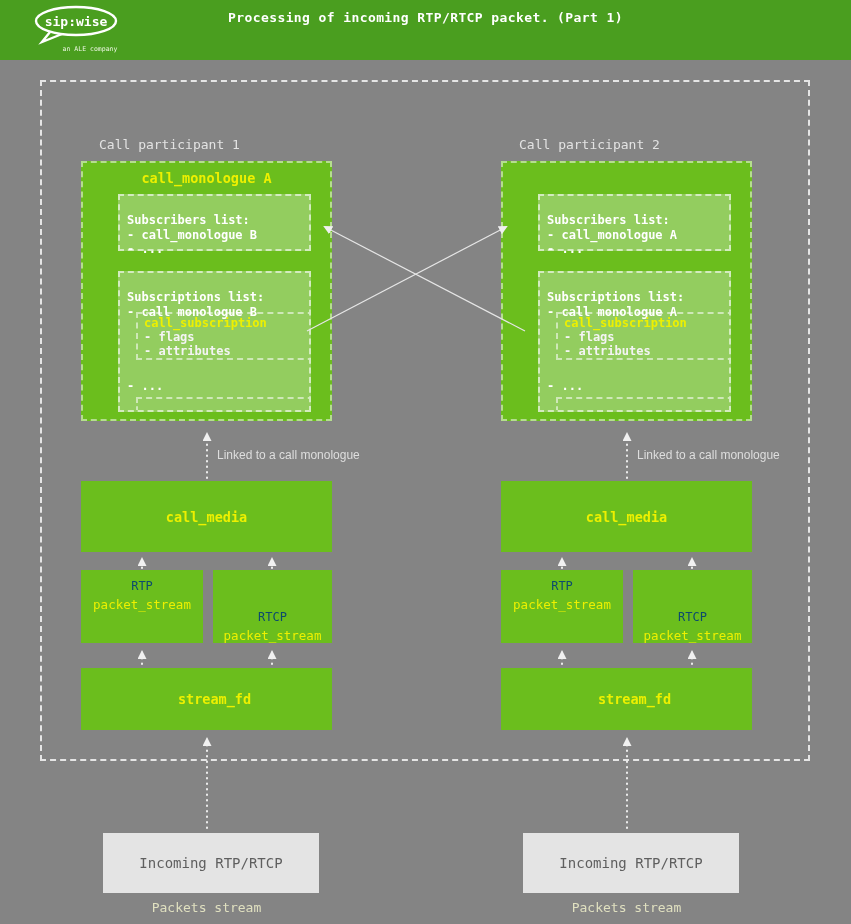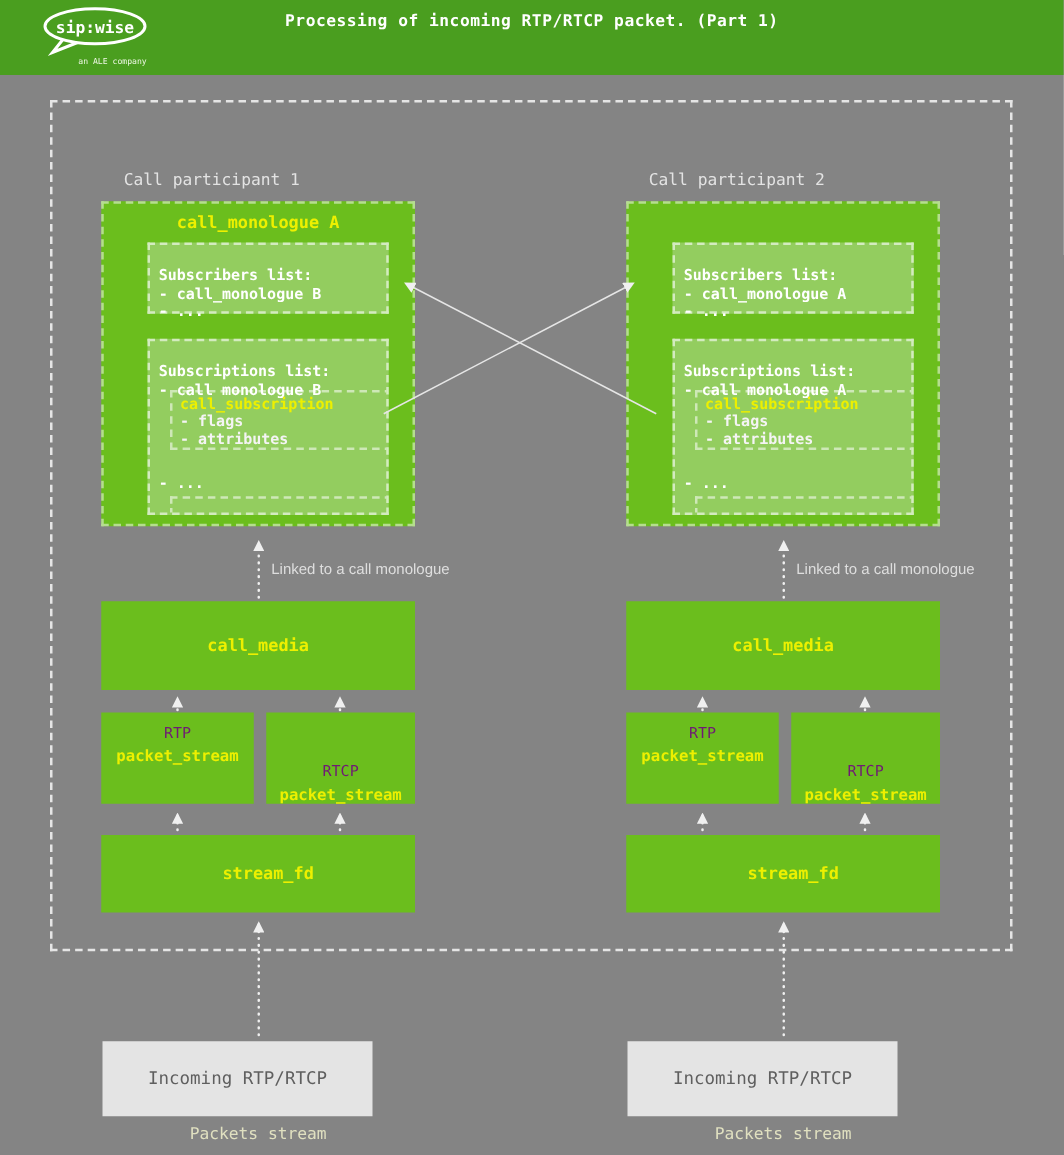--- a/index.html
+++ b/index.html
@@ -46,28 +46,28 @@
             font-size:12px; color:#dedede; white-space:nowrap; }
 
   .media { position:absolute; left:0; top:481px; width:251px; height:71px; background:var(--box-green,#6bbe1d);
            display:flex; align-items:center; justify-content:center;
            color:var(--accent-yellow,#edf000); font-weight:bold; font-size:13.5px; }
 
   .ps { position:absolute; top:570px; height:73px; background:var(--box-green,#6bbe1d);
         display:flex; flex-direction:column; align-items:center; padding-top:9px; gap:4px; }
   .ps.rtp  { left:0;    width:122px; }
   .ps.rtcp { left:132px; width:119px;justify-content:flex-end; }
-  .ps .proto   { color:#701a75; font-size:12px; }
-  .ps .pslabel { color:var(--accent-yellow,#edf000); font-weight:bold; font-size:12.5px; }
+  .ps .proto   { color:#0c4a6e; font-size:12px; }
+  .ps .pslabel { color:var(--accent-yellow,#edf000); font-weight:normal; font-size:12.5px; }
 
   .sfd { position:absolute; left:0; top:668px; width:251px; height:62px; background:var(--box-green,#6bbe1d);
          display:flex; align-items:center; justify-content:center;
          color:var(--accent-yellow,#edf000); font-weight:bold; font-size:13.5px;padding-left:16px; }
 
-  .incoming { position:absolute; left:1px; top:833px; width:216px; height:60px;
+  .incoming { position:absolute; left:22px; top:833px; width:216px; height:60px;
               background:var(--incoming-bg,#e4e4e4); display:flex; align-items:center; justify-content:center;
               color:#5f5f5f; font-size:14px; }
 
   .pstream { position:absolute; left:0; top:900px; width:251px; text-align:center;
              color:#e0e0c0; font-size:13px; }
 
   
   .arrows { position:absolute; left:0; top:0; width:851px; height:924px; pointer-events:none; }
   .arrows path.dot   { stroke:#f0f0f0; stroke-width:2; fill:none; stroke-dasharray:.5 5; stroke-linecap:round; }
   .arrows path.solid { stroke:#e6e6e6; stroke-width:1.2; fill:none; }

